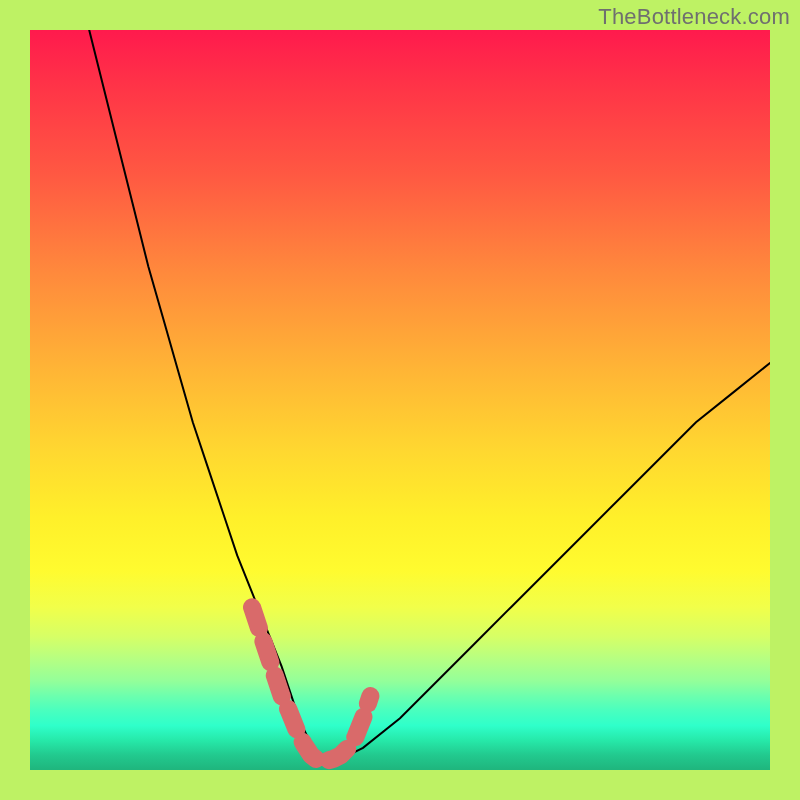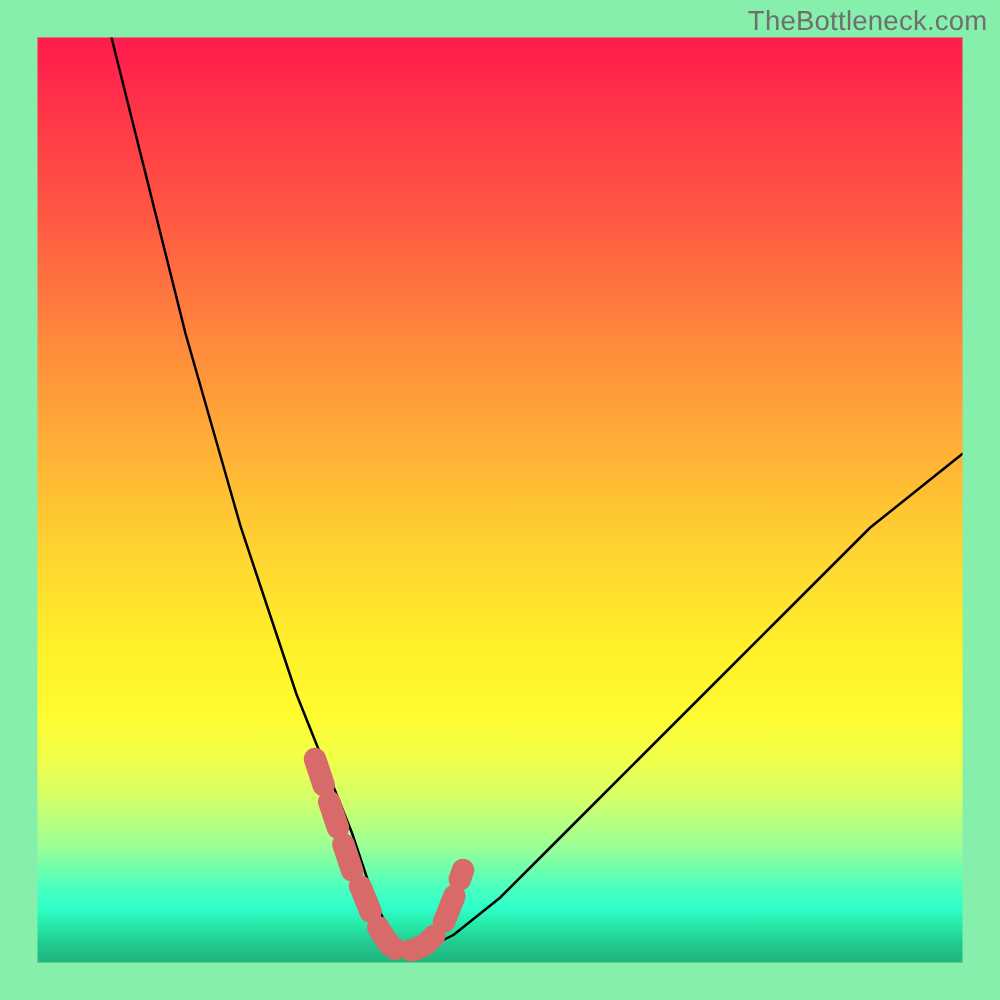--- a/index.html
+++ b/index.html
@@ -7,21 +7,21 @@
     padding: 0;
     width: 800px;
     height: 800px;
     overflow: hidden;
     background: #000;
     font-family: Arial, Helvetica, sans-serif;
   }
   .frame {
     position: absolute;
     inset: 0;
-    background: #86efac;
+    background: #bef264;
   }
   .plot {
     position: absolute;
     left: 30px;
     top: 30px;
     width: 740px;
     height: 740px;
     background: linear-gradient(to bottom,
       #ff1a4d 0%,
       #ff3547 8%,

